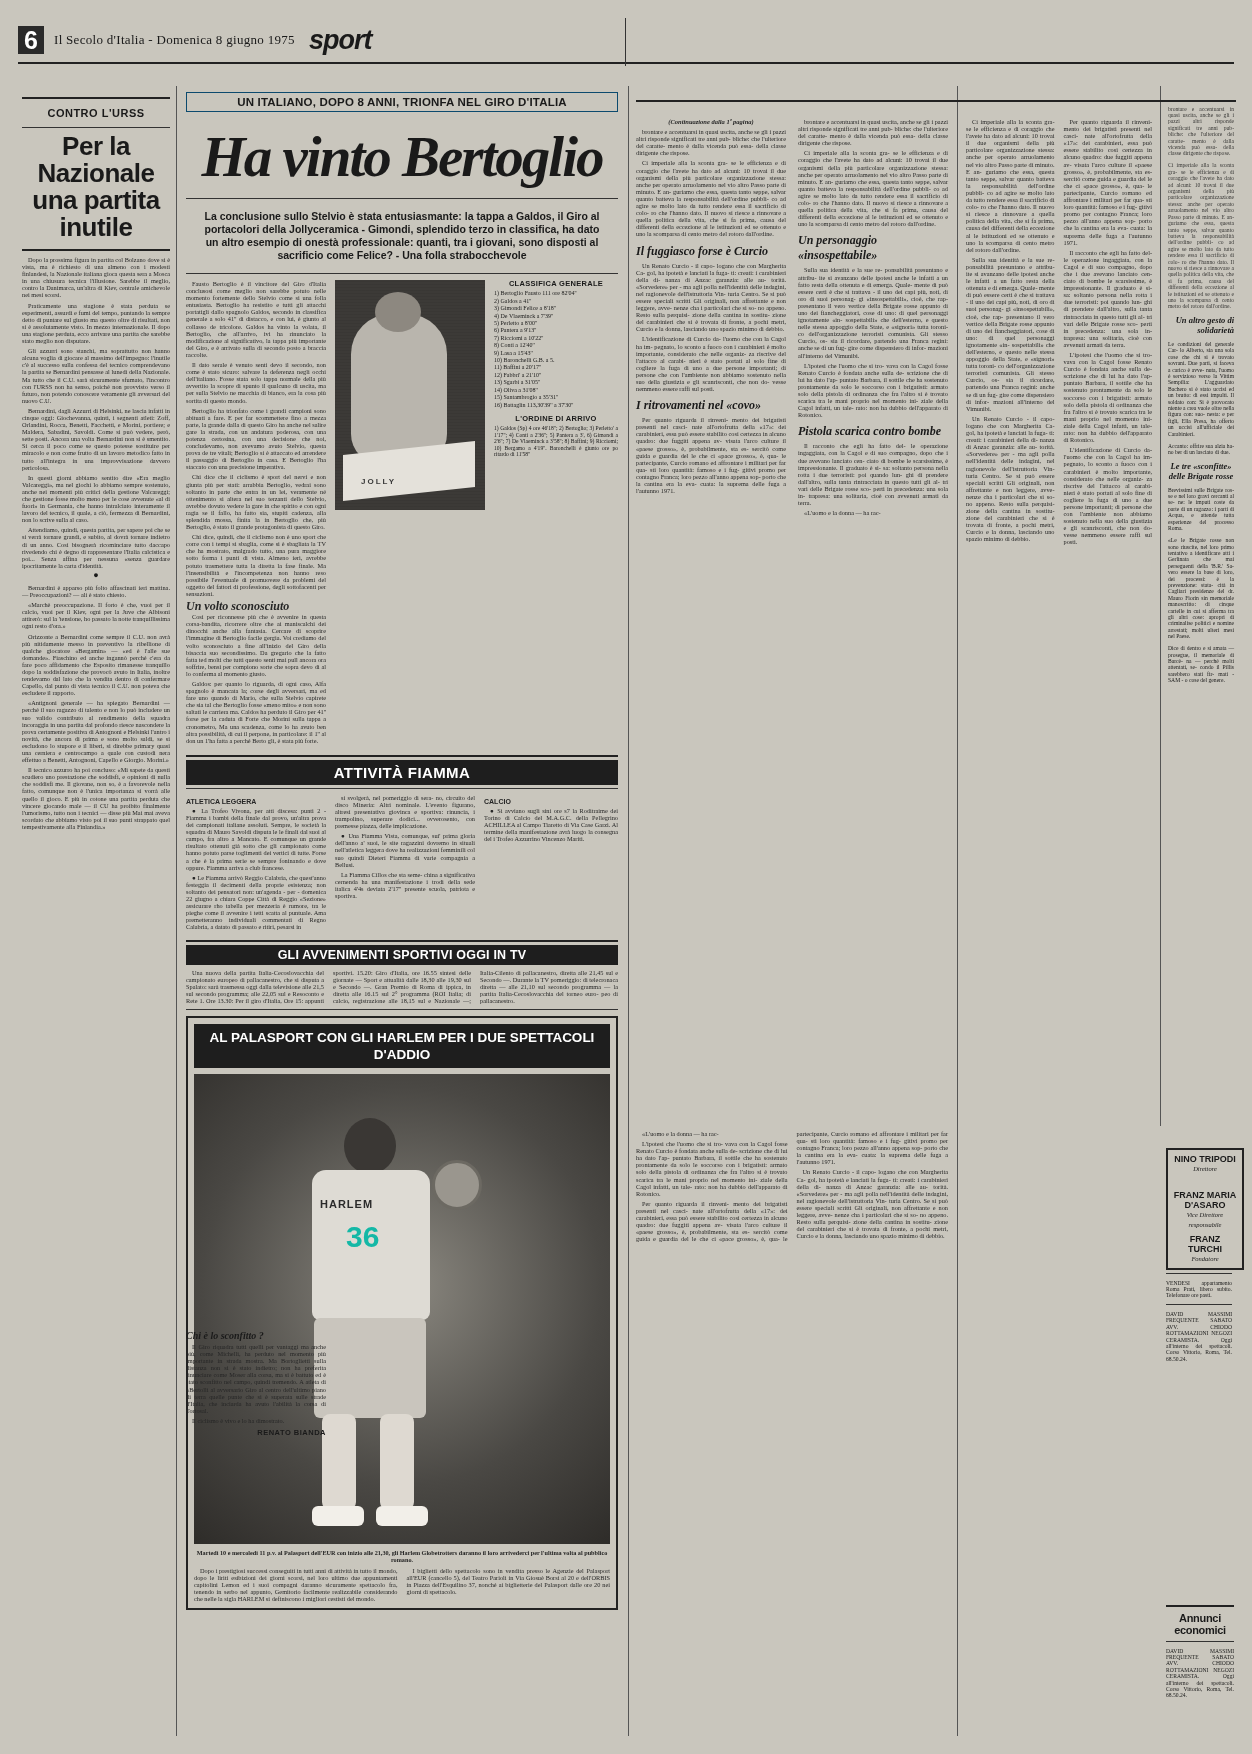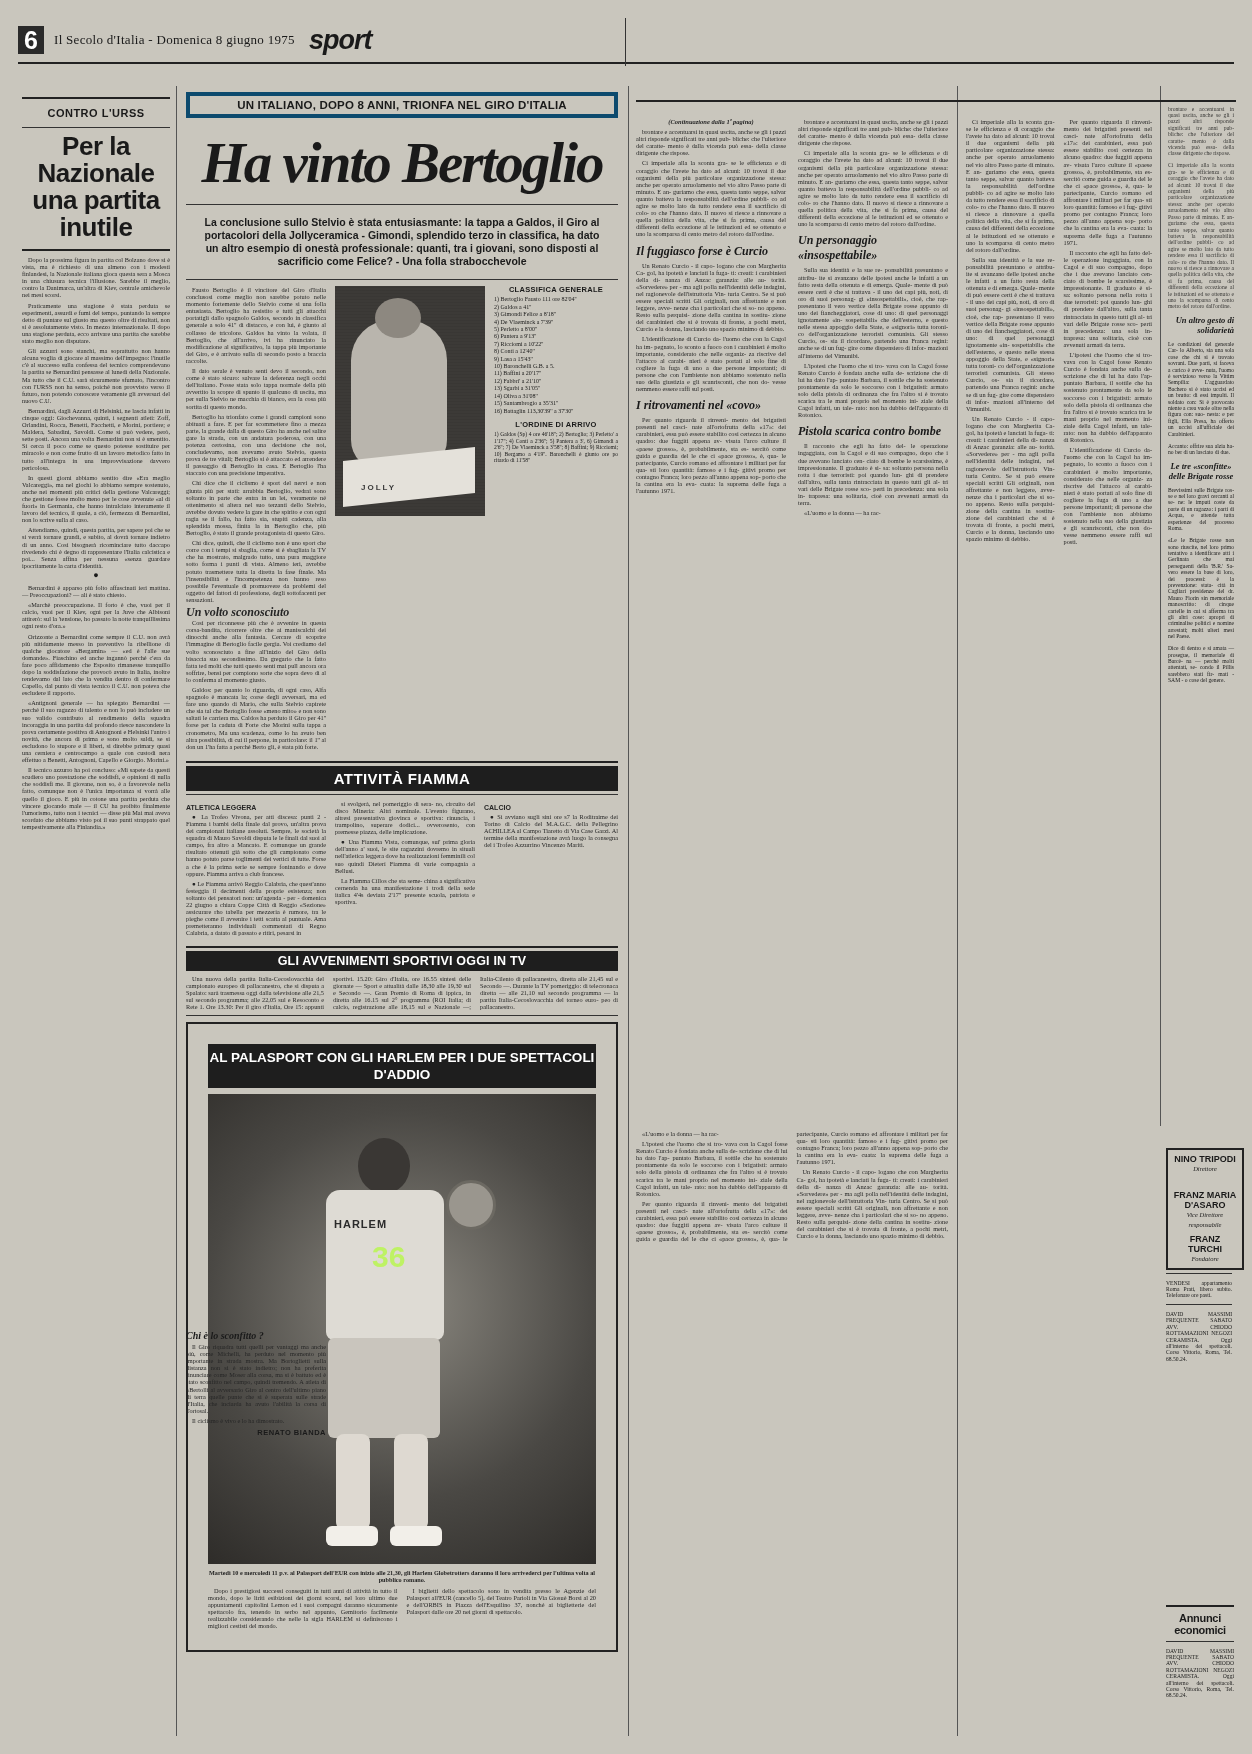--- a/index.html
+++ b/index.html
@@ -52,21 +52,21 @@
   .txt p{margin:0 0 3px 0;text-indent:6px;}
   .c2{column-count:2;}
   .c3{column-count:3;}
   
   .kicker{
     font-family:"Liberation Sans",sans-serif;
     font-size:11px;font-weight:bold;text-align:center;letter-spacing:.5px;
     padding:3px 0;
   }
   .kicker-box{
-    border:4px solid #0c4a6e;padding:3px 0;text-align:center;
+    border:1px solid #0c4a6e;padding:3px 0;text-align:center;
     font-family:"Liberation Sans",sans-serif;font-weight:bold;font-size:11.5px;
     letter-spacing:.2px;
   }
   .headline-1{
     font-family:"Liberation Sans",sans-serif;
     font-weight:bold;font-size:26px;line-height:27px;text-align:center;
     letter-spacing:-.5px;
   }
   .bigtitle{
     font-family:"Liberation Serif",serif;
@@ -266,30 +266,30 @@
 
     <div style="margin-top:6px;">
       <hr class="hr2" style="margin-bottom:3px;">
       <div class="banner2">GLI AVVENIMENTI SPORTIVI OGGI IN TV</div>
       <div class="txt c3" style="margin-top:4px;">
         <p>Una nuova della partita Italia-Cecoslovacchia del campionato europeo di pallacanestro, che si disputa a Spalato: sarà trasmessa oggi dalla televisione alle 21,5 sul secondo programma; alle 22,05 sul e Resoconto e Rete 1. Ore 13.30: Per il giro d'Italia, Ore 15: appunti sportivi. 15.20: Giro d'Italia, ore 16.55 sintesi delle giornate — Sport e attualità dalle 18,30 alle 19,30 sul e Secondo —. Gran Premio di Roma di ippica, in diretta alle 16.15 sul 2° programma (ROI Italia; di calcio, registrazione alle 18,15 sul e Nazionale —; Italia-Cilento di pallacanestro, diretta alle 21,45 sul e Secondo —. Durante la TV pomeriggio: di telecronaca diretta — alle 21,10 sul secondo programma — la partita Italia-Cecoslovacchia del torneo euro- peo di pallacanestro.</p>
       </div>
       <hr class="hr" style="margin-top:4px;">
     </div>
 
-    <div style="margin-top:6px;border:2px solid #222;padding:20px;">
+    <div style="margin-top:6px;border:2px solid #222;padding:6px;">
       <div class="banner3">AL PALASPORT CON GLI HARLEM PER I DUE SPETTACOLI D'ADDIO</div>
       <div class="photo dark" style="height:470px;margin-top:6px;">
         <div class="noise"></div>
         <div style="position:absolute;left:0;top:0;width:100%;height:100%;background:radial-gradient(circle at 50% 45%, #8b8880 0%, #4a4844 60%, #2e2c29 100%);"></div>
 
         <div style="position:absolute;left:150px;top:44px;width:52px;height:56px;background:#3a3734;border-radius:50%;"></div>
         <div style="position:absolute;left:118px;top:96px;width:118px;height:150px;background:#dedbd4;border-radius:14px 14px 8px 8px;"></div>
         <div style="position:absolute;left:126px;top:124px;font-family:'Liberation Sans',sans-serif;font-size:11px;font-weight:bold;color:#2b2b2b;letter-spacing:1px;">HARLEM</div>
-        <div style="position:absolute;left:164px;top:146px;font-family:'Liberation Sans',sans-serif;font-size:30px;font-weight:bold;color:#bef264;">36</div>
+        <div style="position:absolute;left:152px;top:146px;font-family:'Liberation Sans',sans-serif;font-size:30px;font-weight:bold;color:#14b8a6;">36</div>
         <div style="position:absolute;left:120px;top:244px;width:112px;height:100px;background:#c9c5bd;border-radius:6px;"></div>
         <div style="position:absolute;left:128px;top:340px;width:34px;height:96px;background:#ded9d1;border-radius:8px;"></div>
         <div style="position:absolute;left:186px;top:340px;width:34px;height:96px;background:#ded9d1;border-radius:8px;"></div>
         <div style="position:absolute;left:118px;top:432px;width:52px;height:20px;background:#f2efe9;border-radius:6px;"></div>
         <div style="position:absolute;left:182px;top:432px;width:52px;height:20px;background:#f2efe9;border-radius:6px;"></div>
         <div style="position:absolute;left:238px;top:86px;width:44px;height:44px;background:#9a968e;border-radius:50%;border:3px solid #6c6962;"></div>
       </div>
       <div class="cap" style="margin-top:5px;text-align:center;">Martedì 10 e mercoledì 11 p.v. al Palasport dell'EUR con inizio alle 21,30, gli Harlem Globetrotters daranno il loro arrivederci per l'ultima volta al pubblico romano.</div>
       <div class="txt c2" style="margin-top:4px;">
         <p>Dopo i prestigiosi successi conseguiti in tutti anni di attività in tutto il mondo, dopo le liriti esibizioni dei giorni scorsi, nel loro ultimo due appuntamenti capitolini Lemon ed i suoi compagni daranno sicuramente spettacolo fra, tenendo in serbo nel appunto, Gemitorio facilmente realizzabile considerando che nelle la sigla HARLEM si definiscono i migliori cestisti del mondo.</p>

